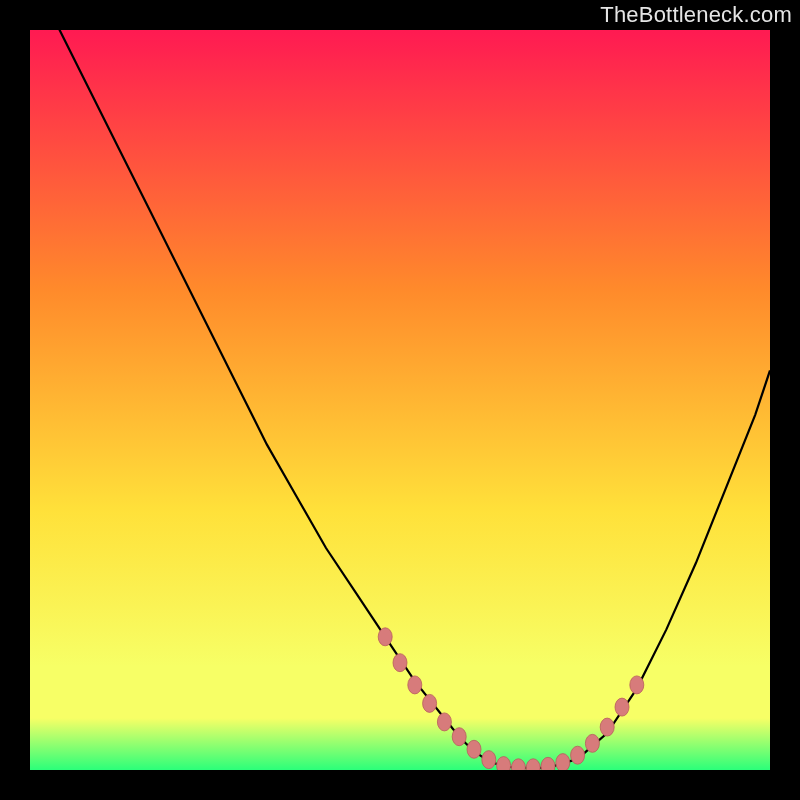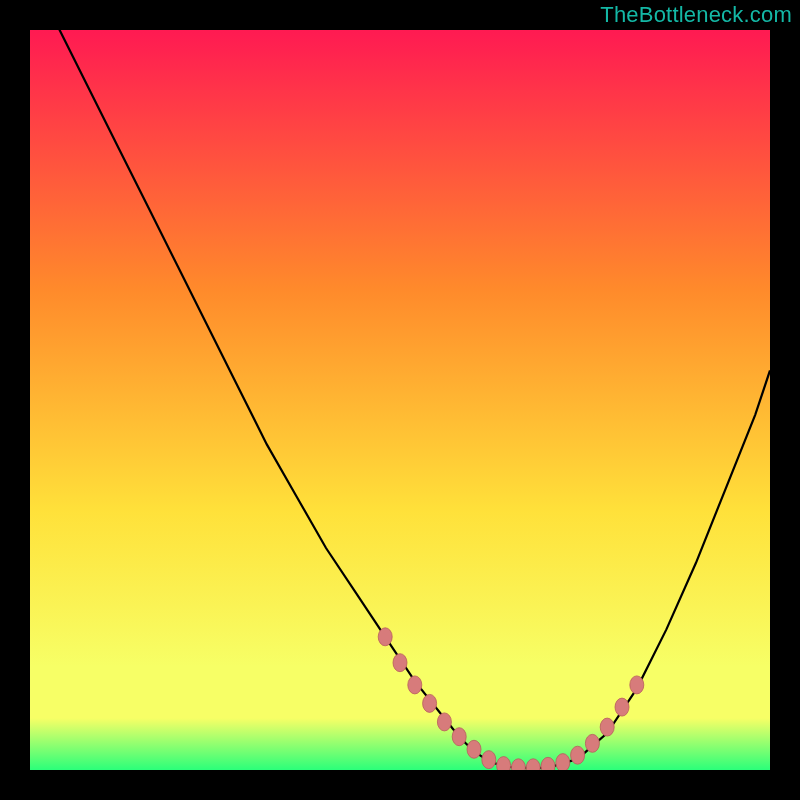--- a/index.html
+++ b/index.html
@@ -14,21 +14,21 @@
   .frame {
     position: relative;
     width: 800px;
     height: 800px;
     background: #000;
   }
   .watermark {
     position: absolute;
     top: 2px;
     right: 8px;
-    color: #14b8a6;
+    color: #e5e5e5;
     font-size: 22px;
     font-weight: 500;
     letter-spacing: 0.2px;
     z-index: 20;
   }
   .plot-area {
     position: absolute;
     left: 30px;
     top: 30px;
     width: 740px;

